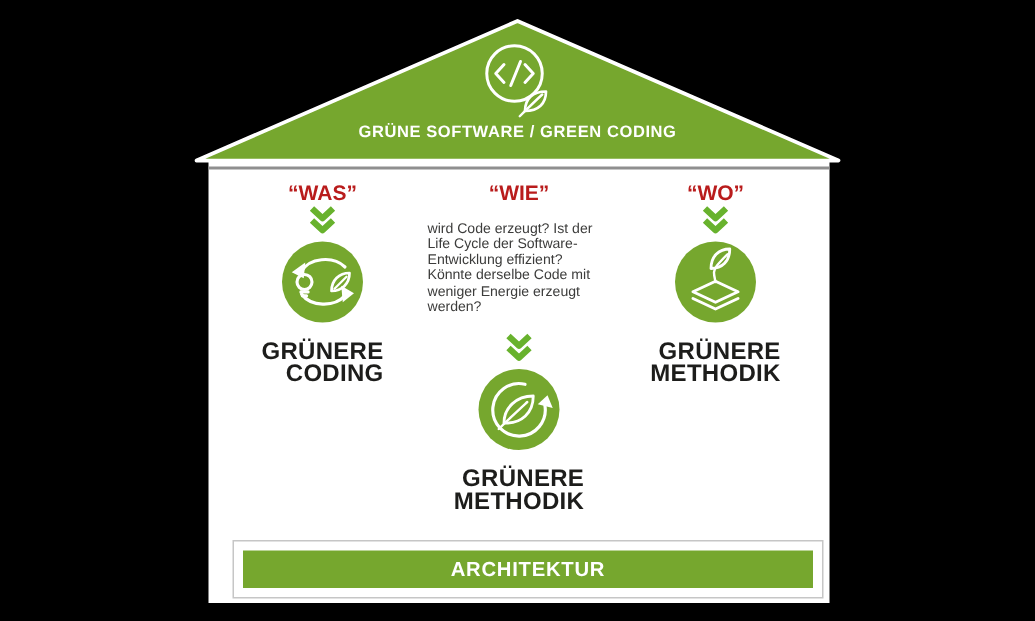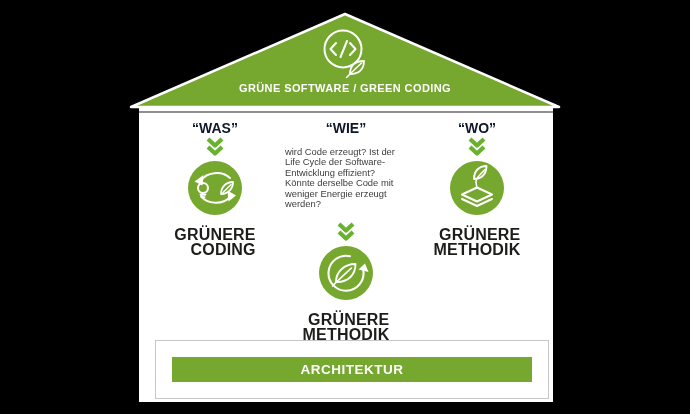--- a/index.html
+++ b/index.html
@@ -17,37 +17,37 @@
   
   .house-body{
     position:absolute;left:139px;top:108px;width:414px;height:294px;background:#fff;
   }
   .roof-base-line{position:absolute;top:3px;left:0;right:0;height:2px;background:#8f8f8f;}
   .columns{
     position:absolute;top:10px;left:12px;right:12px;
     display:flex;justify-content:space-between;
   }
   .col{width:128px;display:flex;flex-direction:column;align-items:center;}
-  .col-header{font-size:14px;font-weight:bold;color:#0f172a;margin-top:2px;}
+  .col-header{font-size:14px;font-weight:bold;color:#b91c1c;margin-top:2px;}
   .col-text{
     margin-top:11px;height:74px;width:122px;
     font-size:9.4px;line-height:10.4px;color:#3c3c3b;text-align:left;
   }
   .chevron{flex:0 0 auto;}
   .circle-icon{
     width:54px;height:54px;border-radius:50%;margin-top:5px;
     display:flex;align-items:center;justify-content:center;
   }
   .col-label{margin-top:12px;text-align:right;font-weight:bold;font-size:16px;
     line-height:15px;color:#1d1d1b;letter-spacing:.2px;}
   .col-label span{display:block;}
   
   .footer-frame{
     position:absolute;left:4px;right:4px;bottom:3px;
-    border:1px solid #c6c6c6;padding:16px;margin-left:12px;
+    border:1px solid #c6c6c6;padding:6px;margin-left:12px;
   }
   .footer-bar{
     height:25px;display:flex;align-items:center;justify-content:center;
     color:#fff;font-weight:bold;font-size:13.5px;letter-spacing:.5px;
   }
 </style>
 </head>
 <body>
 
 <div class="canvas">

